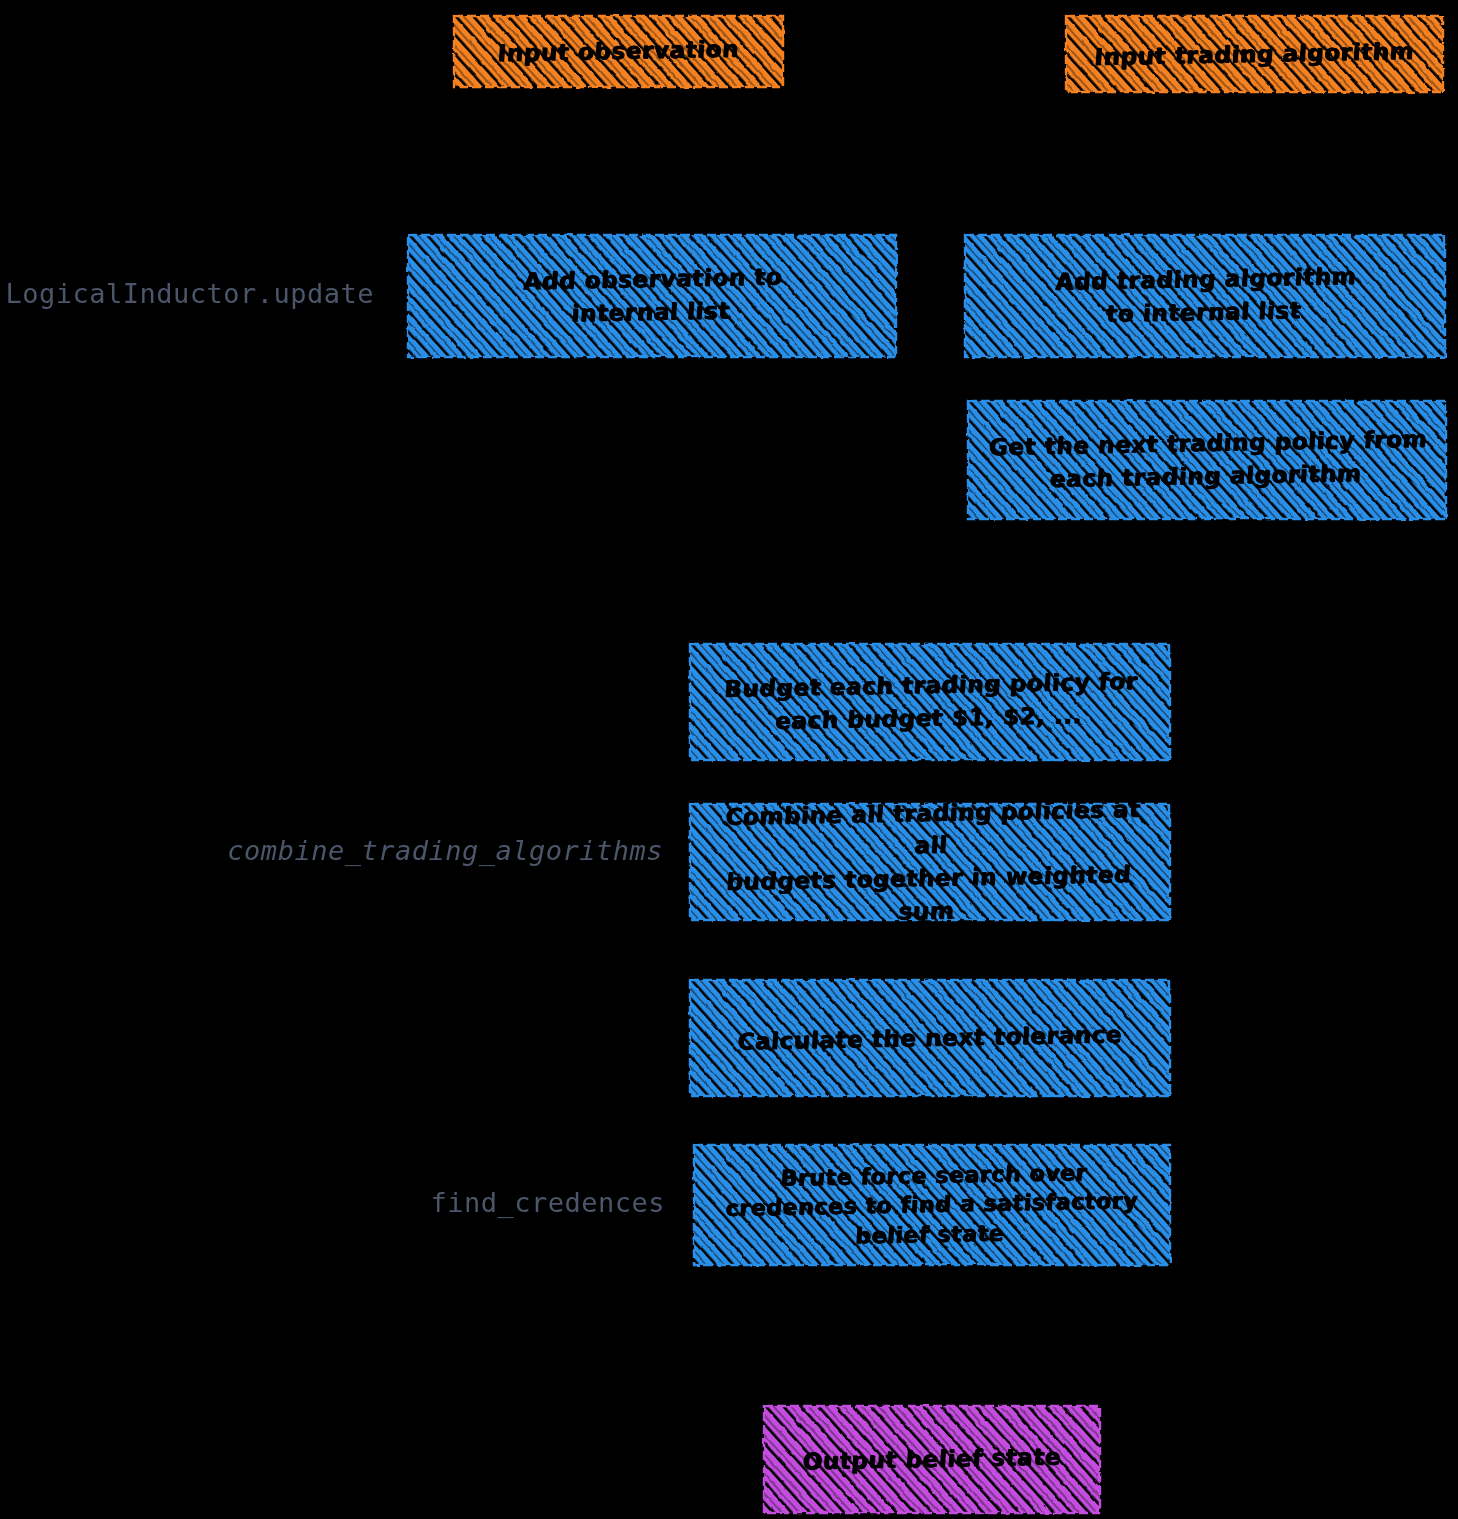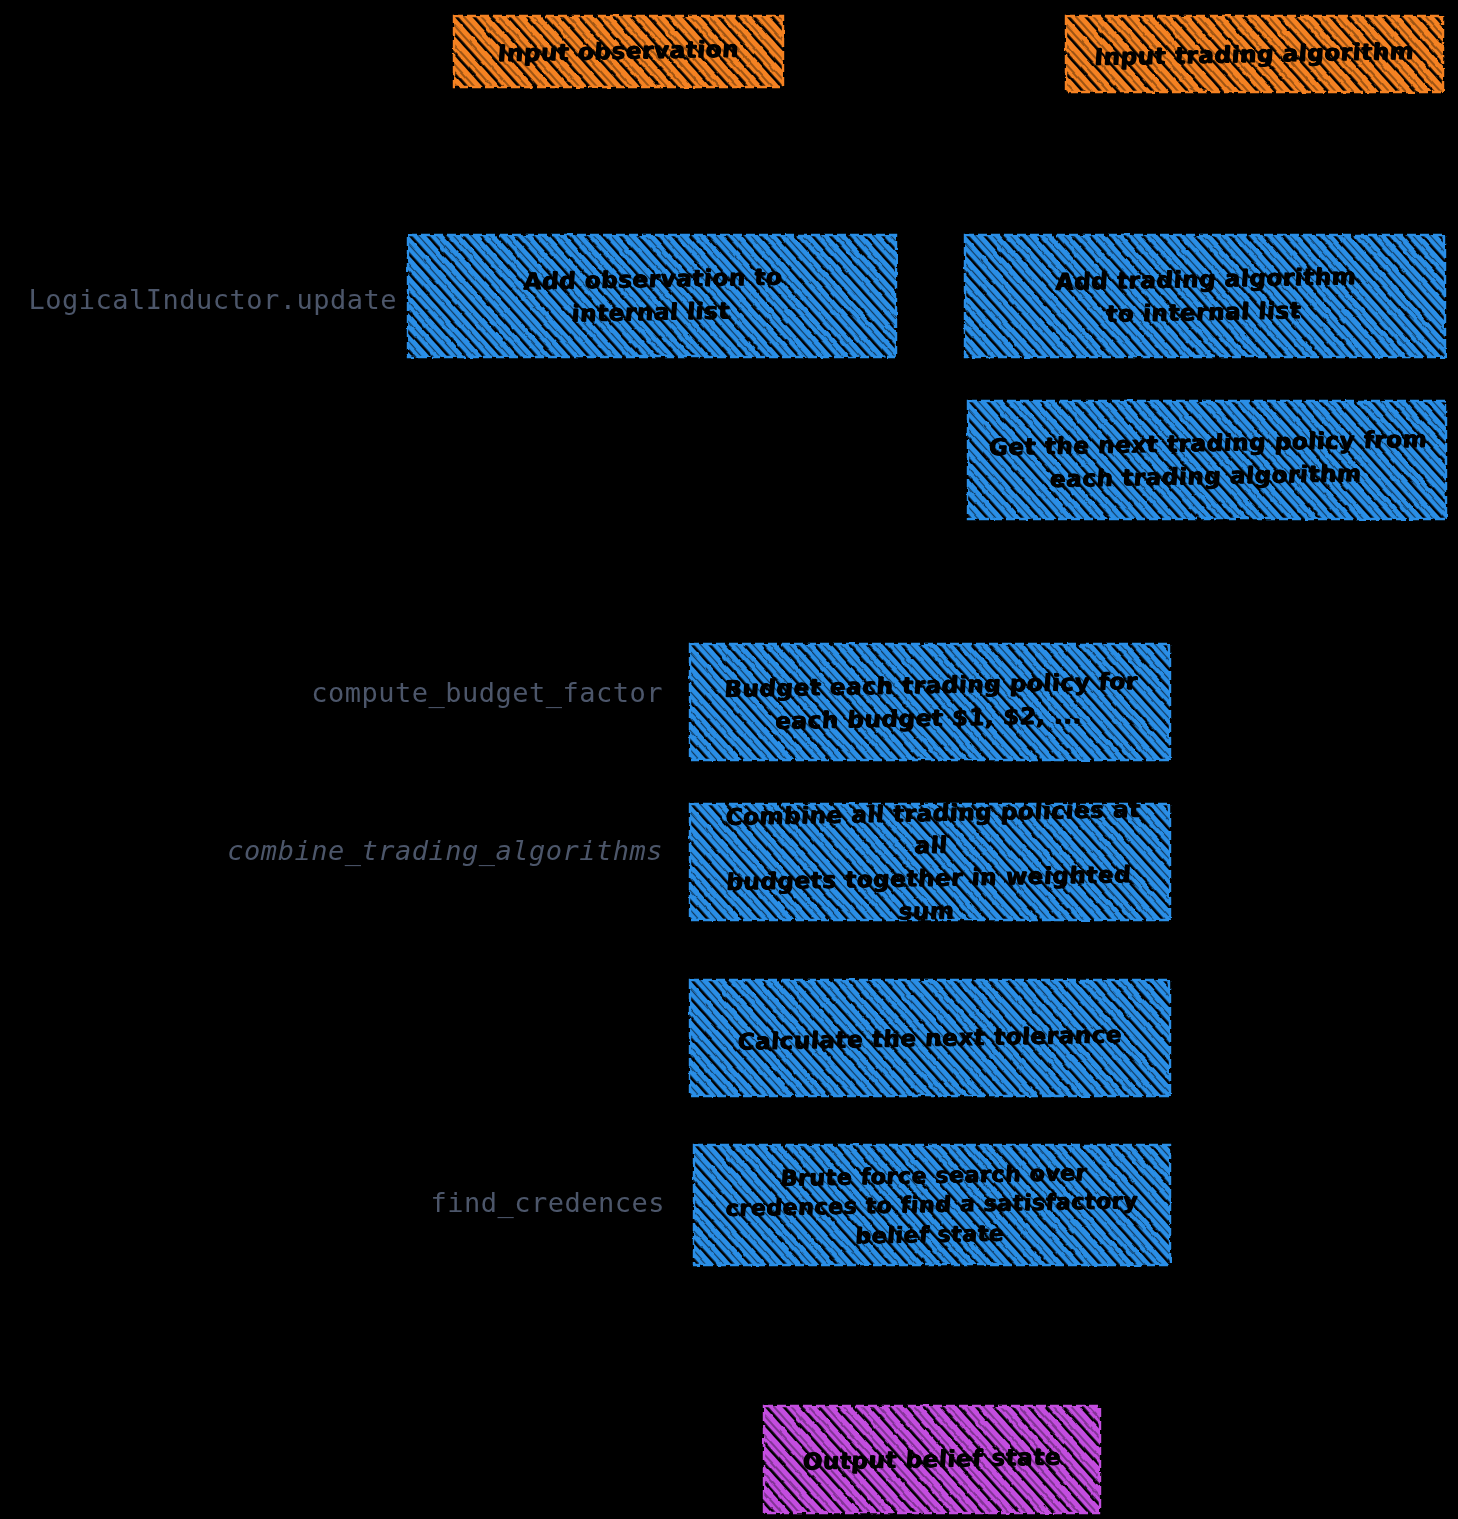--- a/index.html
+++ b/index.html
@@ -93,23 +93,22 @@
         <feTurbulence type="fractalNoise" baseFrequency="0.055" numOctaves="3" seed="7" result="n"></feTurbulence>
         <feDisplacementMap in="SourceGraphic" in2="n" scale="4.5" xChannelSelector="R" yChannelSelector="G"></feDisplacementMap>
       </filter>
       <filter id="roughenLight">
         <feTurbulence type="fractalNoise" baseFrequency="0.07" numOctaves="2" seed="13" result="n2"></feTurbulence>
         <feDisplacementMap in="SourceGraphic" in2="n2" scale="3" xChannelSelector="R" yChannelSelector="G"></feDisplacementMap>
       </filter>
     </defs>
   </svg>
 
-  <div class="annotation" style="left:0px; top:284px; width:374px;margin-left:23px;">LogicalInductor.update</div>
-
-  <div class="annotation" style="left:0px; top:677px; width:663px;">compute_budget_factor</div>
+  <div class="annotation" style="left:0px; top:278px; width:374px;">LogicalInductor.update</div>
+
 
   <div class="annotation" style="left:0px; top:835px; width:663px;font-style:italic;">combine_trading_algorithms</div>
 
   <div class="annotation" style="left:0px; top:1187px; width:665px;">find_credences</div>
 
   <div class="node" style="left:452px; top:14px; width:333px; height:75px;">
     <svg class="fill" viewBox="0 0 333 75" preserveAspectRatio="none">
       <rect x="2" y="2" width="329" height="71" fill="url(#hatchOrange)" stroke="#f58220" stroke-width="2.4" stroke-dasharray="9 4" filter="url(#roughenLight)"></rect>
     </svg>
     <div class="label">

